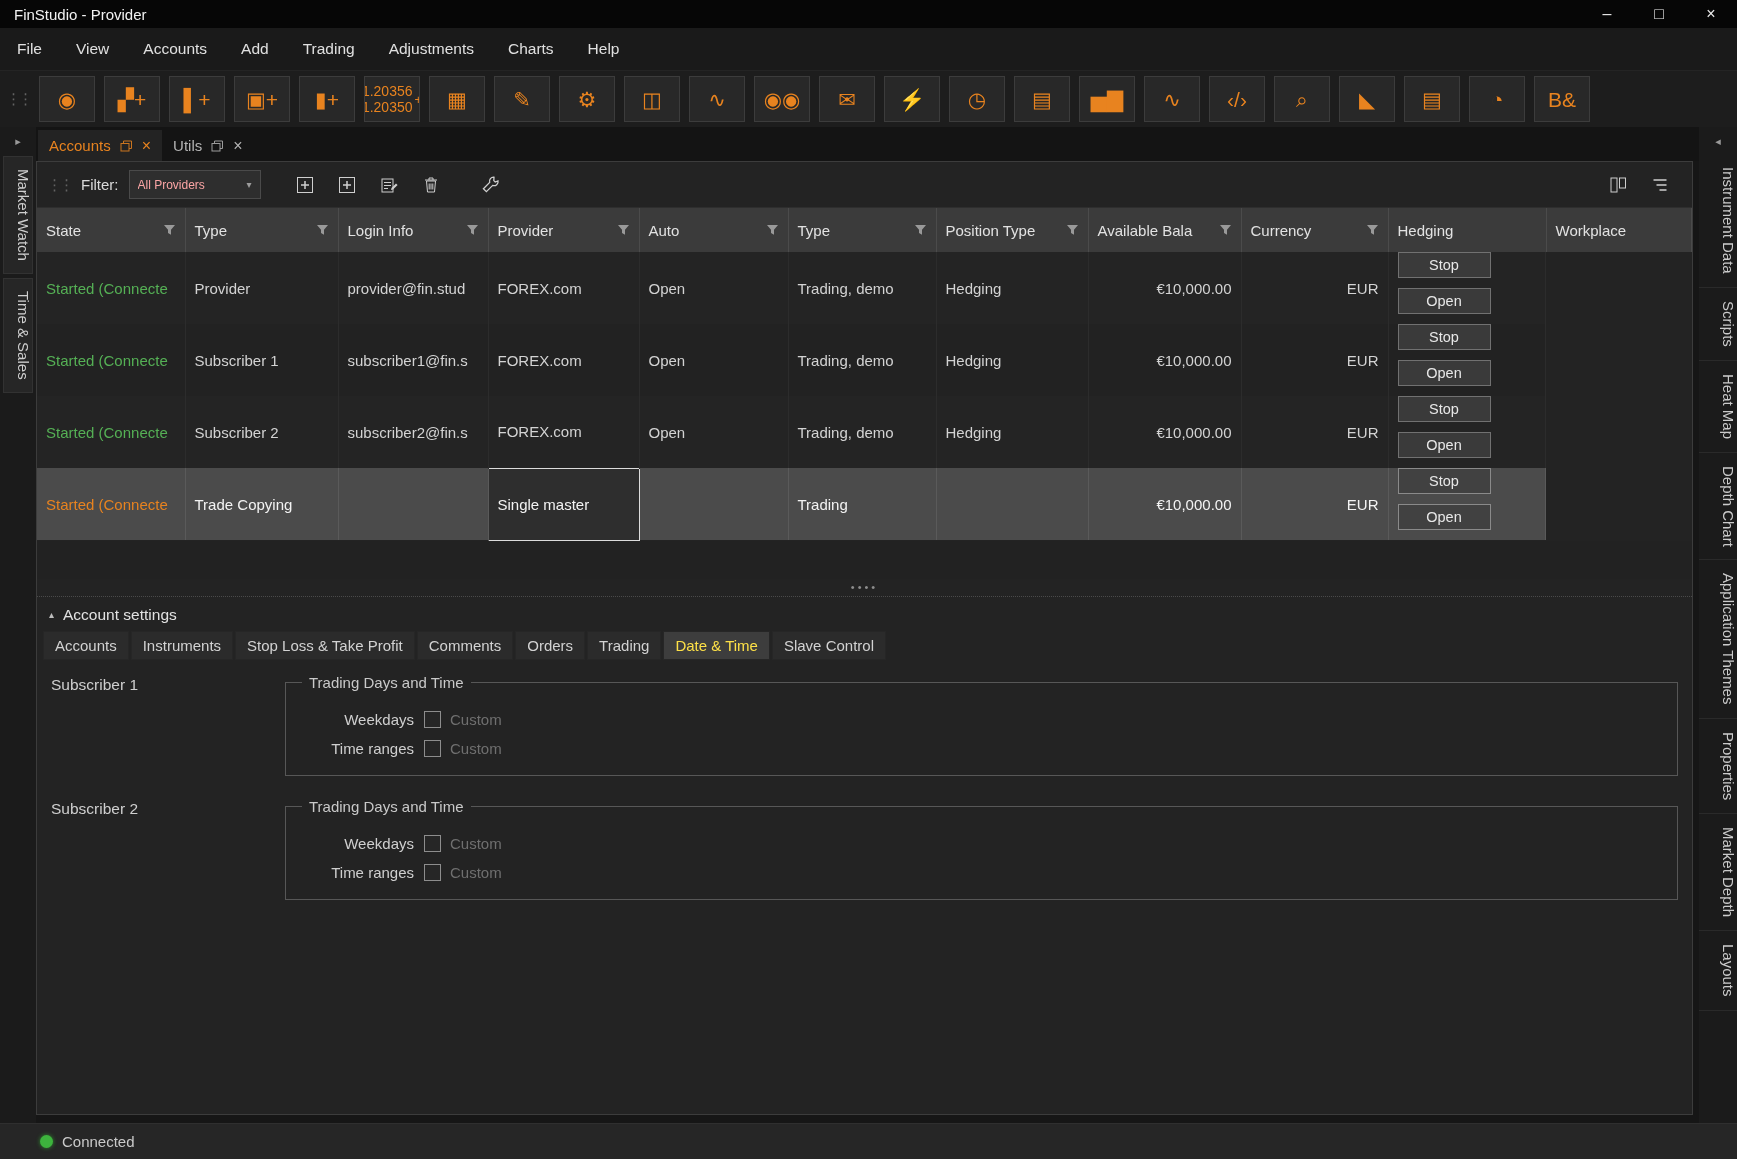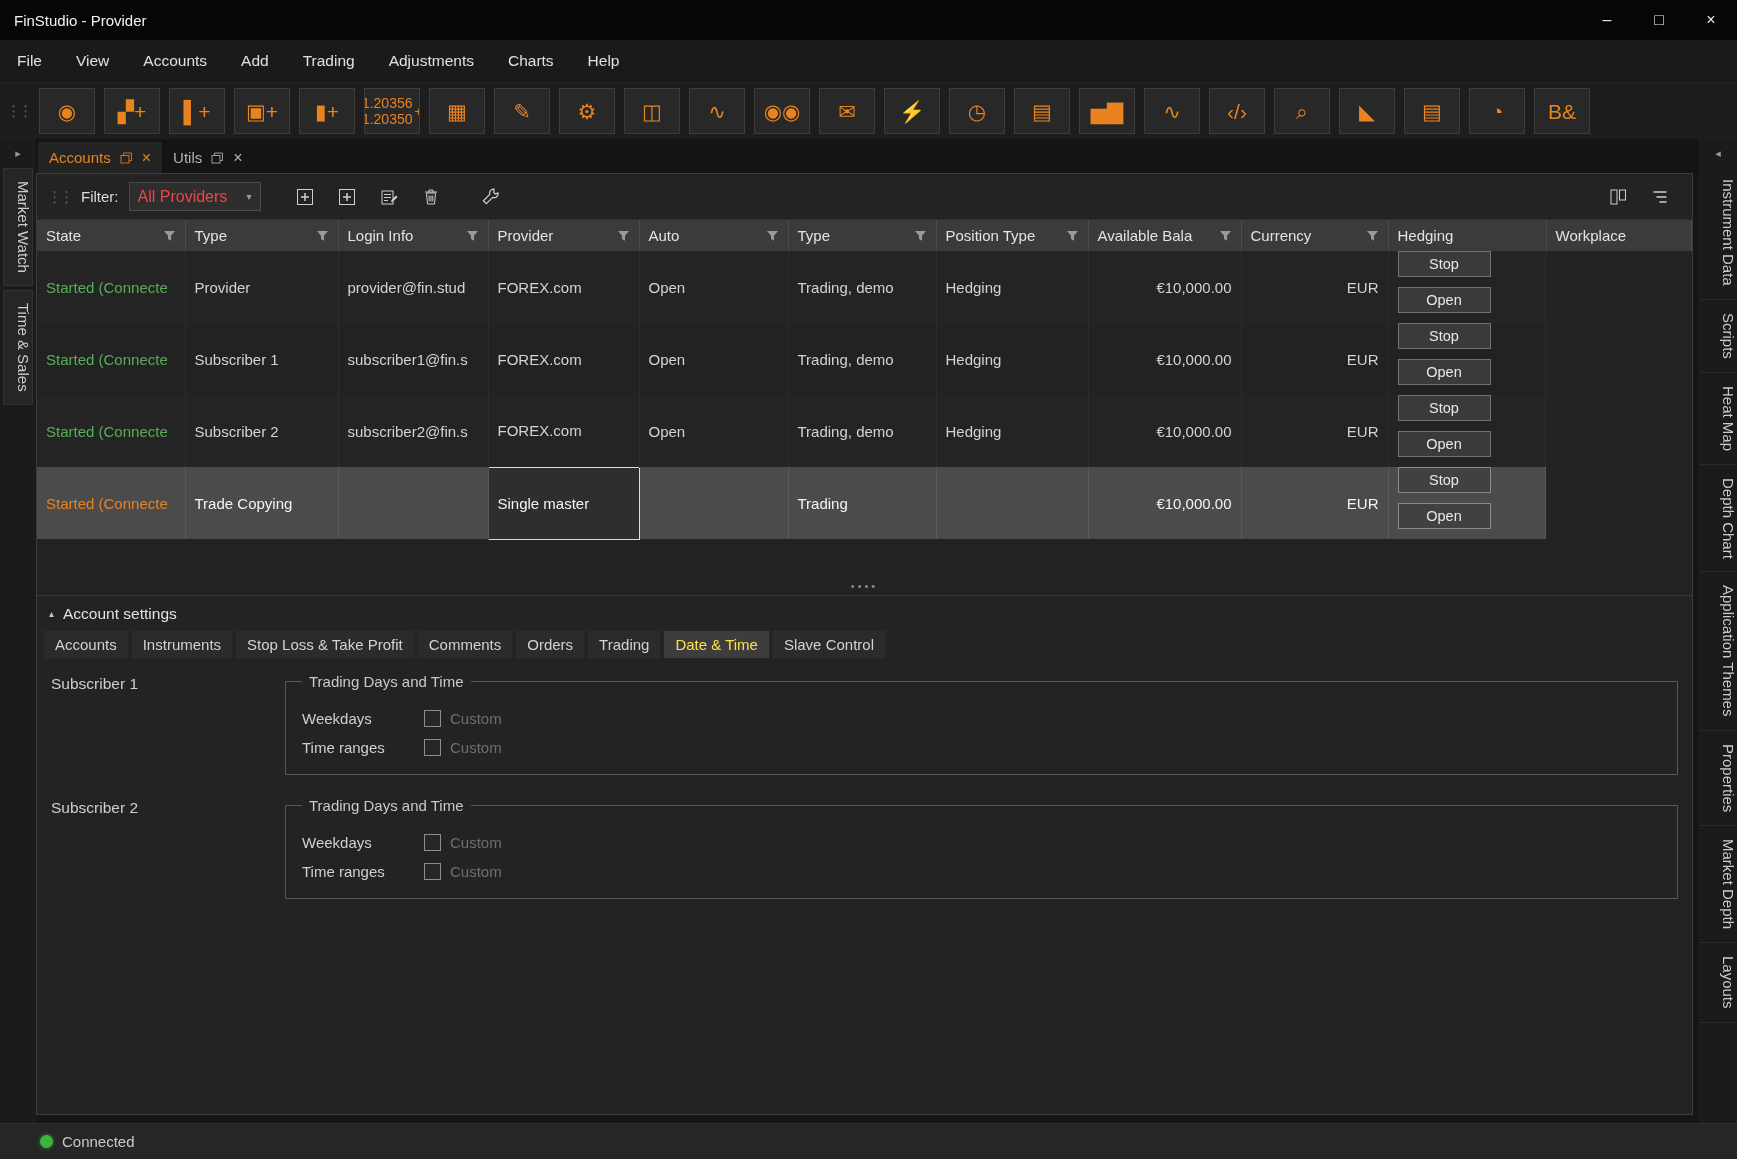--- a/index.html
+++ b/index.html
@@ -1,21 +1,21 @@
 <!DOCTYPE html>
 <html><head>
 <meta charset="utf-8">
 <style>
   * { box-sizing: border-box; margin: 0; padding: 0; }
   html, body { width: 1737px; height: 1159px; overflow: hidden; background: #111;
     font-family: "Liberation Sans", sans-serif; font-size: 15px; color: #d6d6d6; }
   .app { width: 1737px; height: 1159px; display: flex; flex-direction: column; background: #161616; }
 
   
-  .titlebar { height: 40px; flex: none; background: #060606; display: flex; align-items: center; padding-left: 14px; }
+  .titlebar { height: 28px; flex: none; background: #060606; display: flex; align-items: center; padding-left: 14px; }
   .titlebar .title { color: #f2f2f2; font-size: 15px; }
   .win-controls { margin-left: auto; display: flex; height: 100%; }
   .win-btn { width: 52px; height: 100%; display: flex; align-items: center; justify-content: center; color: #e9e9e9; font-size: 16px; }
 
   
   .menubar { height: 42px; flex: none; background: #1a1a1a; display: flex; align-items: center; }
   .menu-item { padding: 0 17px; line-height: 42px; color: #e0e0e0; font-size: 15.5px; cursor: default; }
 
   
   .toolbar { height: 57px; flex: none; background: #1d1d1d; display: flex; align-items: center; gap: 9px; padding: 0 6px; overflow: hidden; border-top: 1px solid #242424; }
@@ -43,29 +43,29 @@
   .doc-tab .float-ic { display: flex; color: currentColor; opacity: .85; }
   .doc-tab .close-x { font-size: 16px; line-height: 1; }
   .doc-tab.active .close-x { color: #e8831f; }
 
   .panel { flex: 1; min-height: 0; margin: 0 6px 8px 0; background: #232323; border: 1px solid #3c3c3c; display: flex; flex-direction: column; }
 
   
   .filterbar { height: 46px; flex: none; display: flex; align-items: center; gap: 10px; padding: 0 10px; border-bottom: 1px solid #2e2e2e; }
   .filter-label { color: #dadada; }
   .dropdown { width: 132px; height: 29px; background: #2e2e2e; border: 1px solid #4a4a4a; display: flex; align-items: center; padding: 0 8px; gap: 6px; }
-  .dropdown .val { flex: 1; color: #ef4444; font-size: 16px; white-space: nowrap; overflow: hidden; }
+  .dropdown .val { flex: 1; color: #fca5a5; font-size: 12px; white-space: nowrap; overflow: hidden; }
   .caret { color: #9c9c9c; font-size: 10px; }
   .icon-btn { width: 32px; height: 30px; display: flex; align-items: center; justify-content: center; }
   .icon-btn.spaced { margin-left: 18px; }
   .filter-right { margin-left: auto; display: flex; gap: 10px; padding-right: 6px; }
 
   
   table.acc { width: 100%; border-collapse: collapse; table-layout: fixed; flex: none; }
-  th { background: #3b3b3b; height: 31px; font-weight: normal; color: #e2e2e2; text-align: left; padding: 0 9px; border-right: 1px solid #4b4b4b; font-size: 15px; white-space: nowrap; overflow: hidden; }
+  th { background: #3b3b3b; height: 44px; font-weight: normal; color: #e2e2e2; text-align: left; padding: 0 9px; border-right: 1px solid #4b4b4b; font-size: 15px; white-space: nowrap; overflow: hidden; }
   .th-inner { display: flex; align-items: center; justify-content: space-between; gap: 4px; }
   .funnel { flex: none; }
   td { height: 36px; padding: 0 9px; color: #d3d3d3; border-right: 1px solid #2c2c2c; font-size: 15px; white-space: nowrap; overflow: hidden; }
   tr.grid-row { background: #242424; }
   tr.grid-row.alt { background: #222222; }
   tr.selected td { background: #4b4b4b; color: #f3f3f3; border-right-color: #5a5a5a; }
   td.green { color: #55b055; }
   tr.selected td.orange { color: #e8831f; }
   td.num { text-align: right; }
   td.center { text-align: center; }
@@ -81,21 +81,21 @@
   .collapse-arrow { color: #bdbdbd; font-size: 10px; }
   .stabs { flex: none; display: flex; gap: 2px; padding: 0 6px 4px; }
   .stab { padding: 5px 11px; color: #d2d2d2; font-size: 15px; background: #2b2b2b; border: 1px solid #262626; white-space: nowrap; }
   .stab.active { background: #3d3d3d; color: #fde047; }
   .settings-body { flex: 1; min-height: 0; padding: 10px 10px 0; overflow: hidden; }
   .group-row { display: flex; align-items: flex-start; margin-bottom: 22px; }
   .owner { width: 238px; flex: none; color: #cfcfcf; font-size: 15.5px; padding-top: 2px; padding-left: 4px; }
   fieldset.box { flex: 1; border: 1px solid #575757; padding: 8px 16px 18px; margin-right: 4px; background: transparent; }
   fieldset.box legend { color: #c9c9c9; padding: 0 7px; font-size: 15px; }
   .opt-row { display: flex; align-items: center; margin-top: 12px; }
-  .opt-label { width: 112px; flex: none; color: #cfcfcf; }
+  .opt-label { width: 112px; flex: none; color: #cfcfcf; text-align: right; }
   .checkbox { width: 17px; height: 17px; flex: none; border: 1px solid #8d8d8d; background: #262626; display: inline-block; margin: 0 9px 0 10px; }
   .opt-option { color: #6f6f6f; }
 
   
   .statusbar { height: 36px; flex: none; background: #262626; border-top: 1px solid #2f2f2f; display: flex; align-items: center; gap: 9px; padding-left: 40px; }
   .status-dot { width: 13px; height: 13px; border-radius: 50%; background: #3db43d; box-shadow: 0 0 4px #2f8f2f; }
   .status-text { color: #c9c9c9; font-size: 15px; }
 
   svg { display: block; }
 </style>

